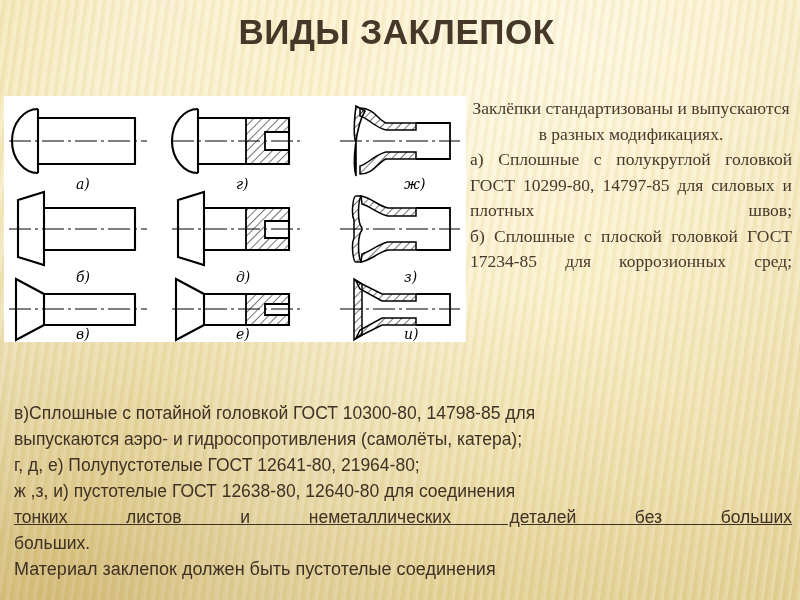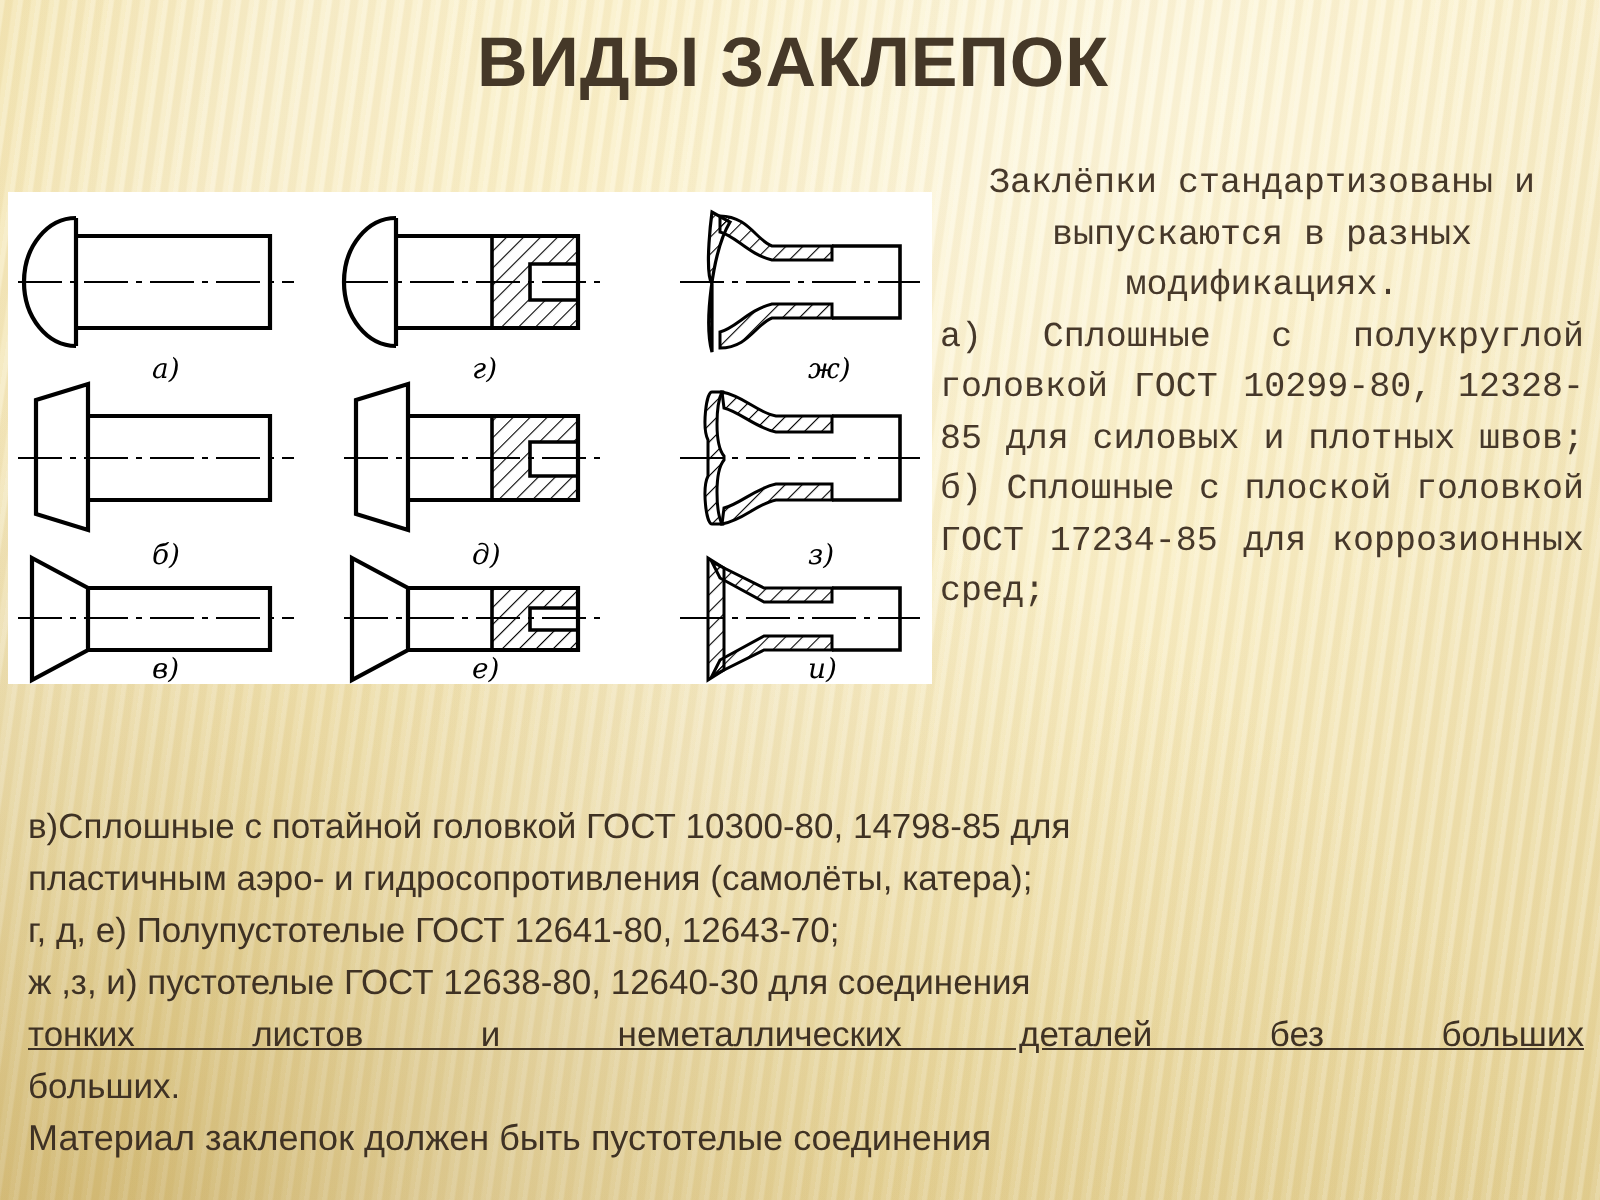--- a/index.html
+++ b/index.html
@@ -86,28 +86,28 @@
     height: 246px;
     background: #ffffff;
     z-index: 4;
   }
   #figure svg { display: block; }
 
   
   #right-text {
     position: absolute;
     left: 470px;
-    top: 80px;
+    top: 96px;
     width: 322px;
     z-index: 5;
     color: #46382a;
     font-size: 17.5px;
     line-height: 25.5px;
     text-align: justify;
-    font-family: Liberation Mono, monospace;
+    font-family: Liberation Serif, serif;
   }
   #right-text .centered {
     text-align: center;
     display: block;
   }
   #right-text p { margin: 0; }
   #right-text .just { text-align: justify; text-align-last: justify; }
 
   
   #bottom-text {
@@ -228,27 +228,27 @@
         <text x="400" y="186">з)</text>
         <text x="72" y="243">в)</text>
         <text x="232" y="243">е)</text>
         <text x="400" y="243">и)</text>
       </g>
     </svg>
   </div>
 
   <div id="right-text">
     <p class="centered">Заклёпки стандартизованы и выпускаются в разных модификациях.</p>
-    <p class="just">а) Сплошные с полукруглой головкой ГОСТ 10299-80, 12328-85 для силовых и плотных швов;</p>
+    <p class="just">а) Сплошные с полукруглой головкой ГОСТ 10299-80, 14797-85 для силовых и плотных швов;</p>
     <p class="just">б) Сплошные с плоской головкой ГОСТ 17234-85 для коррозионных сред;</p>
   </div>
 
   <div id="bottom-text">
     <p>в)Сплошные с потайной головкой ГОСТ 10300-80, 14798-85 для</p>
-    <p>пластичным аэро- и гидросопротивления (самолёты, катера);</p>
-    <p>г, д, е) Полупустотелые ГОСТ 12641-80, 12643-70;</p>
-    <p> ж ,з, и) пустотелые ГОСТ 12638-80, 12640-30 для соединения</p>
+    <p>выпускаются аэро- и гидросопротивления (самолёты, катера);</p>
+    <p>г, д, е) Полупустотелые ГОСТ 12641-80, 21964-80;</p>
+    <p> ж ,з, и) пустотелые ГОСТ 12638-80, 12640-80 для соединения</p>
     <p class="just">тонких листов и неметаллических деталей без больших</p>
     <p>больших.</p>
     <p class="lastline"><b>Материал</b><span> заклепок </span><b>должен быть</b><span> пустотелые </span><b>соединения</b></p>
   </div>
 
 </div>
 
 </body></html>

